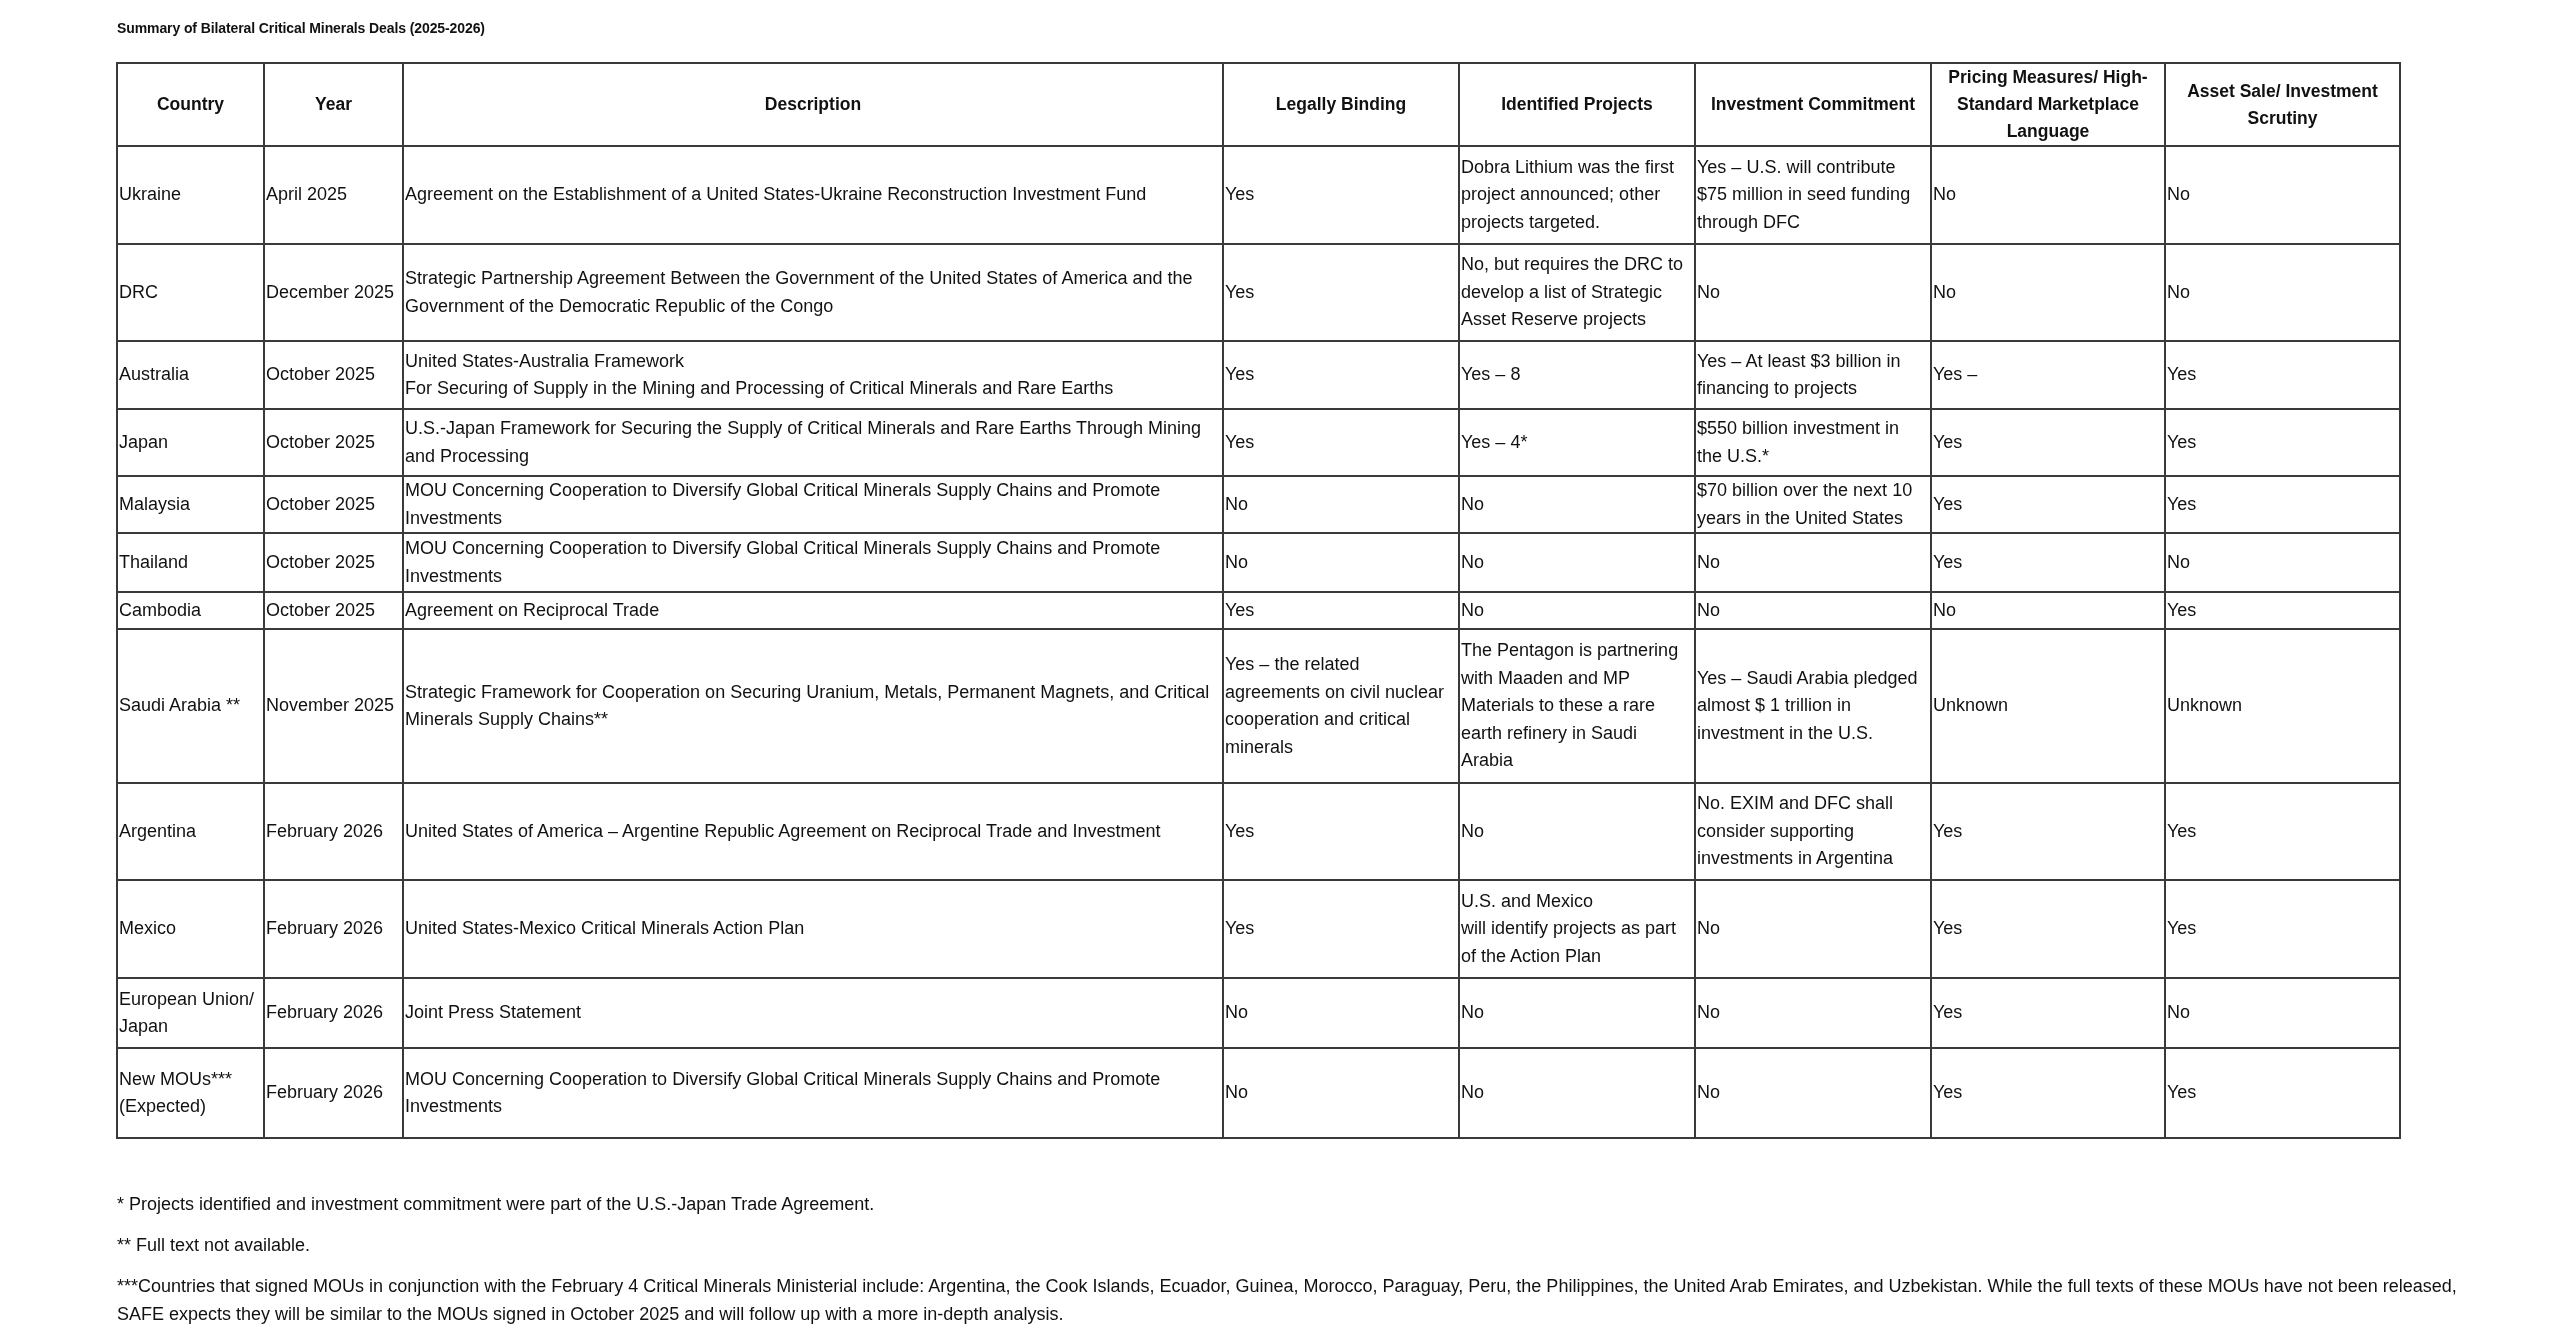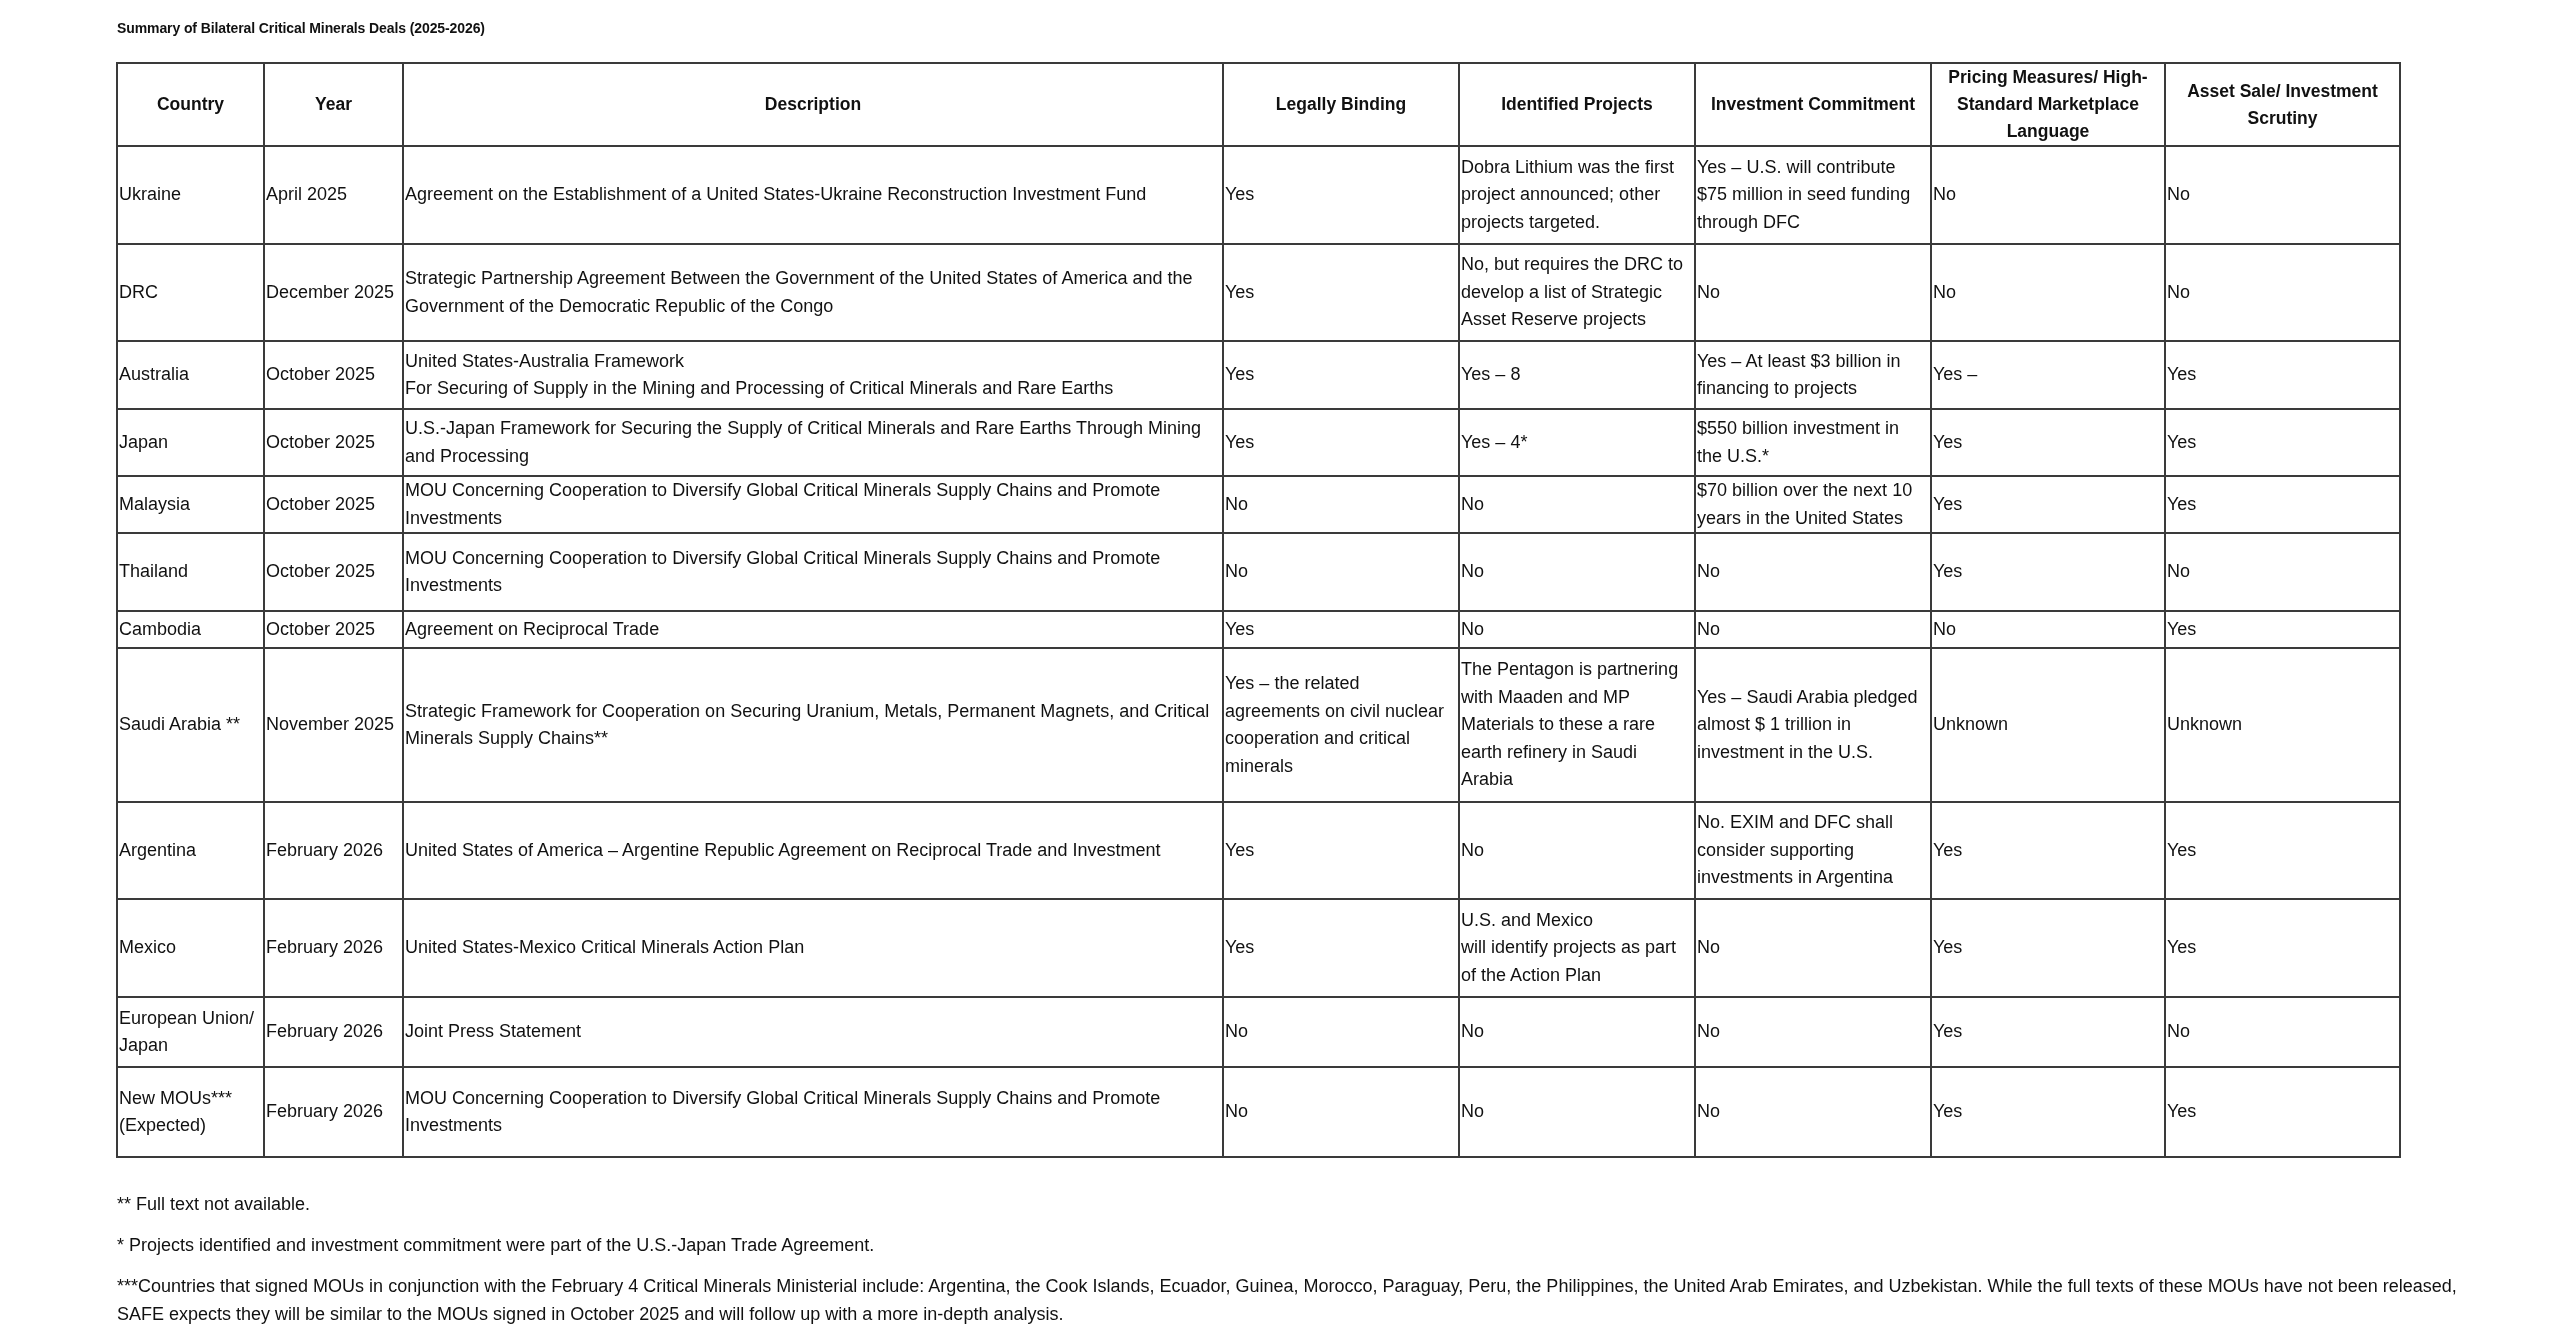--- a/index.html
+++ b/index.html
@@ -194,21 +194,21 @@
         <td>
           <span class="ln">$70 billion over the next 10 years in the United States</span>
         </td>
         <td>
           <span class="ln">Yes</span>
         </td>
         <td>
           <span class="ln">Yes</span>
         </td>
       </tr>
-      <tr style="height: 78px;">
+      <tr style="height: 59px;">
         <td>
           <span class="ln">Thailand</span>
         </td>
         <td>
           <span class="ln">October 2025</span>
         </td>
         <td>
           <span class="ln">MOU Concerning Cooperation to Diversify Global Critical Minerals Supply Chains and Promote Investments</span>
         </td>
         <td>
@@ -381,16 +381,16 @@
           <span class="ln">Yes</span>
         </td>
         <td>
           <span class="ln">Yes</span>
         </td>
       </tr>
     </tbody>
 </table>
 
 <div class="footnotes">
+  <p>* Projects identified and investment commitment were part of the U.S.-Japan Trade Agreement.</p>
   <p>** Full text not available.</p>
-  <p>* Projects identified and investment commitment were part of the U.S.-Japan Trade Agreement.</p>
   <p>***Countries that signed MOUs in conjunction with the February 4 Critical Minerals Ministerial include: Argentina, the Cook Islands, Ecuador, Guinea, Morocco, Paraguay, Peru, the Philippines, the United Arab Emirates, and Uzbekistan.  While the full texts of these MOUs have not been released, SAFE expects they will be similar to the MOUs signed in October 2025 and will follow up with a more in-depth analysis.</p>
 </div>
 
 </body></html>

